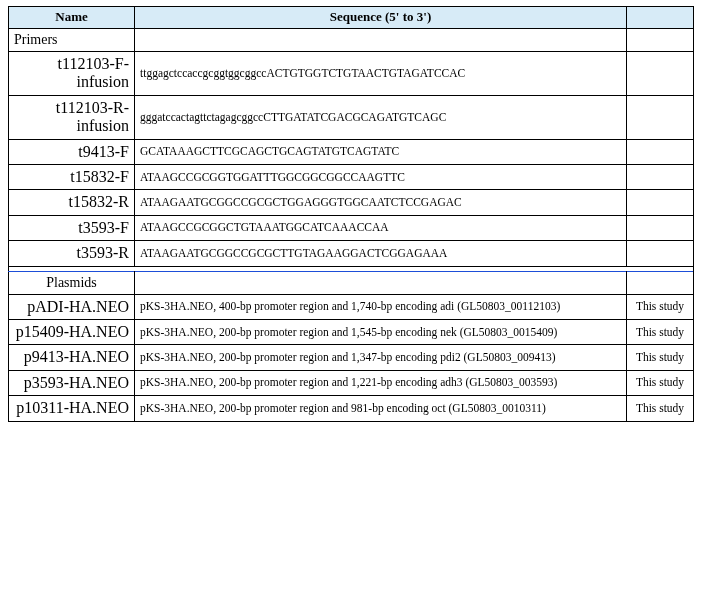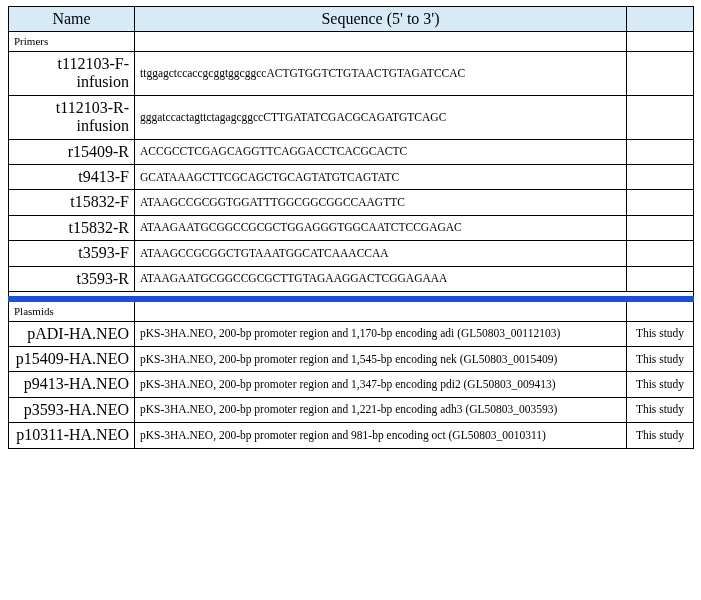--- a/index.html
+++ b/index.html
@@ -30,31 +30,31 @@
     border: 1px solid #000000;
     padding: 3px 5px 3px 5px;
     vertical-align: middle;
     line-height: 1.15;
     word-wrap: break-word;
     overflow-wrap: break-word;
   }
   thead th {
     background: #d7ebf7;
     text-align: center;
-    font-weight: normal;
-    font-size: 16px;
+    font-weight: bold;
+    font-size: 13px;
     padding-top: 5px;
     padding-bottom: 5px;
   }
   col.c-name { width: 126px; }
   col.c-seq  { width: 492px; }
   col.c-ref  { width: 67px; }
 
   .section-row td {
-    font-size: 11px;
+    font-size: 14px;
     padding-top: 3px;
     padding-bottom: 3px;
   }
   .section-label {
     text-align: left;
   }
   .cell-name {
     text-align: right;
     font-size: 16px;
   }
@@ -67,21 +67,22 @@
     font-size: 11.5px;
   }
   
   tr.divider td {
     border: none;
     padding: 0;
     height: 4px;
     background: #ffffff;
   }
   tr.thick-top td {
-    border-top: 6px solid #1d4ed8;
+    border-top: 1px solid #1d4ed8;
+    text-align: center;
   }
   .lower {
     text-transform: none;
   }
   sup {
     font-size: 8px;
     vertical-align: super;
     line-height: 0;
   }
 </style>
@@ -114,25 +115,20 @@
         <td class="cell-name">t112103-F-infusion</td>
         <td class="cell-seq"><span class="lower">ttggagctccaccgcggtggcggcc</span><span>ACTGTGGTCTGTAACTGTAGATCCAC</span></td>
         <td class="cell-ref"></td>
       </tr>
       <tr>
         <td class="cell-name">t112103-R-infusion</td>
         <td class="cell-seq"><span class="lower">gggatccactagttctagagcggcc</span><span>CTTGATATCGACGCAGATGTCAGC</span></td>
         <td class="cell-ref"></td>
       </tr>
       <tr>
-        <td class="cell-name">r15409-R</td>
-        <td class="cell-seq"><span class="lower"></span><span>ACCGCCTCGAGCAGGTTCAGGACCTCACGCACTC</span></td>
-        <td class="cell-ref"></td>
-      </tr>
-      <tr>
         <td class="cell-name">t9413-F</td>
         <td class="cell-seq"><span class="lower"></span><span>GCATAAAGCTTCGCAGCTGCAGTATGTCAGTATC</span></td>
         <td class="cell-ref"></td>
       </tr>
       <tr>
         <td class="cell-name">t15832-F</td>
         <td class="cell-seq"><span class="lower"></span><span>ATAAGCCGCGGTGGATTTGGCGGCGGCCAAGTTC</span></td>
         <td class="cell-ref"></td>
       </tr>
       <tr>
@@ -158,21 +154,21 @@
       </tr>
 
       <tr class="section-row thick-top">
         <td class="section-label">Plasmids</td>
         <td></td>
         <td></td>
       </tr>
 
       <tr>
         <td class="cell-name">pADI-HA.NEO</td>
-        <td class="cell-seq"><span>pKS-3HA.NEO, 200-bp promoter region and 1,170-bp encoding adi (GL50803_00112103)</span><sup></sup><span></span></td>
+        <td class="cell-seq"><span>pKS-3HA.NEO, 400-bp promoter region and 1,740-bp encoding adi (GL50803_00112103)</span><sup></sup><span></span></td>
         <td class="cell-ref">This study</td>
       </tr>
       <tr>
         <td class="cell-name">p15409-HA.NEO</td>
         <td class="cell-seq"><span>pKS-3HA.NEO, 200-bp promoter region and 1,545-bp encoding nek (GL50803_0015409)</span><sup></sup><span></span></td>
         <td class="cell-ref">This study</td>
       </tr>
       <tr>
         <td class="cell-name">p9413-HA.NEO</td>
         <td class="cell-seq"><span>pKS-3HA.NEO, 200-bp promoter region and 1,347-bp encoding pdi2 (GL50803_009413)</span><sup></sup><span></span></td>

